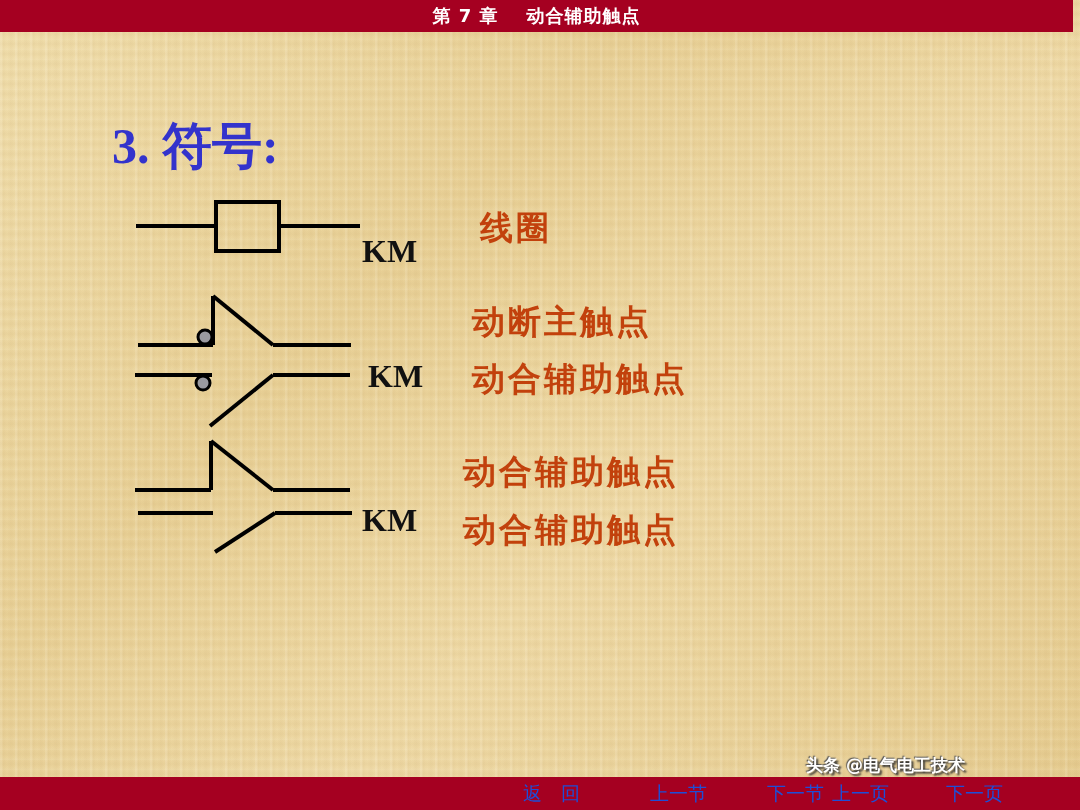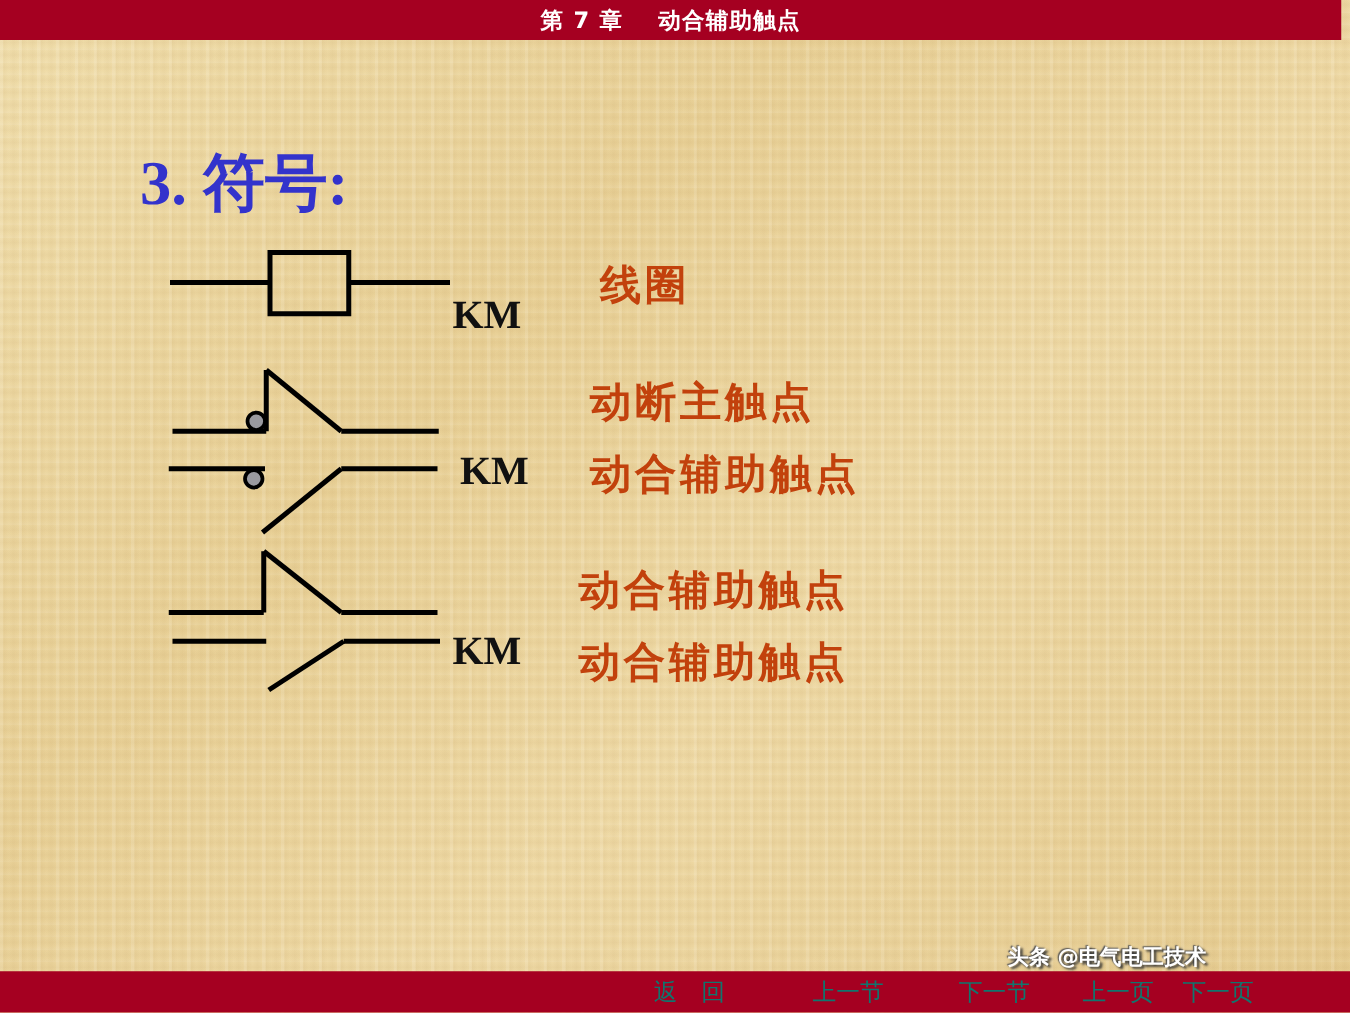--- a/index.html
+++ b/index.html
@@ -18,21 +18,21 @@
       display:flex; align-items:center; justify-content:center;
       font-family:"DejaVu Sans", sans-serif; font-size:18px; font-weight:bold;
       letter-spacing:1px;
     }
     .topbar .chap { margin-right:28px; }
     .bottombar {
       position:absolute; left:0; top:777px; width:1080px; height:33px;
       background:#a50021;
     }
     .nav-item {
-      position:absolute; top:781px; color:#0f766e;
+      position:absolute; top:781px; color:#1d4ed8;
       font-family:"DejaVu Sans", sans-serif; font-size:19px;
       cursor:pointer;
     }
     .watermark {
       position:absolute; left:806px; top:754px; color:#fff;
       font-family:"DejaVu Sans", sans-serif; font-size:17px; font-weight:bold;
       text-shadow: 2px 2px 2px #333, -1px -1px 1px #555;
       white-space:nowrap;
     }
     .heading {
@@ -104,16 +104,16 @@
 <div class="label" style="left:472px; top:357px;">动合辅助触点</div>
 
 <div class="km" style="left:362px; top:481px;">KM</div>
 <div class="label" style="left:463px; top:450px;">动合辅助触点</div>
 <div class="label" style="left:463px; top:496px;margin-top:12px;">动合辅助触点</div>
 
 <div class="bottombar"></div>
 <div class="nav-item" style="left:523px;">返　回</div>
 <div class="nav-item" style="left:650px;text-align:center;">上一节</div>
 <div class="nav-item" style="left:767px;">下一节</div>
-<div class="nav-item" style="left:866px;">上一页</div>
+<div class="nav-item" style="left:832px;">上一页</div>
 <div class="nav-item" style="left:946px;">下一页</div>
 
 <div class="watermark">头条 @电气电工技术</div>
 
 </body></html>

